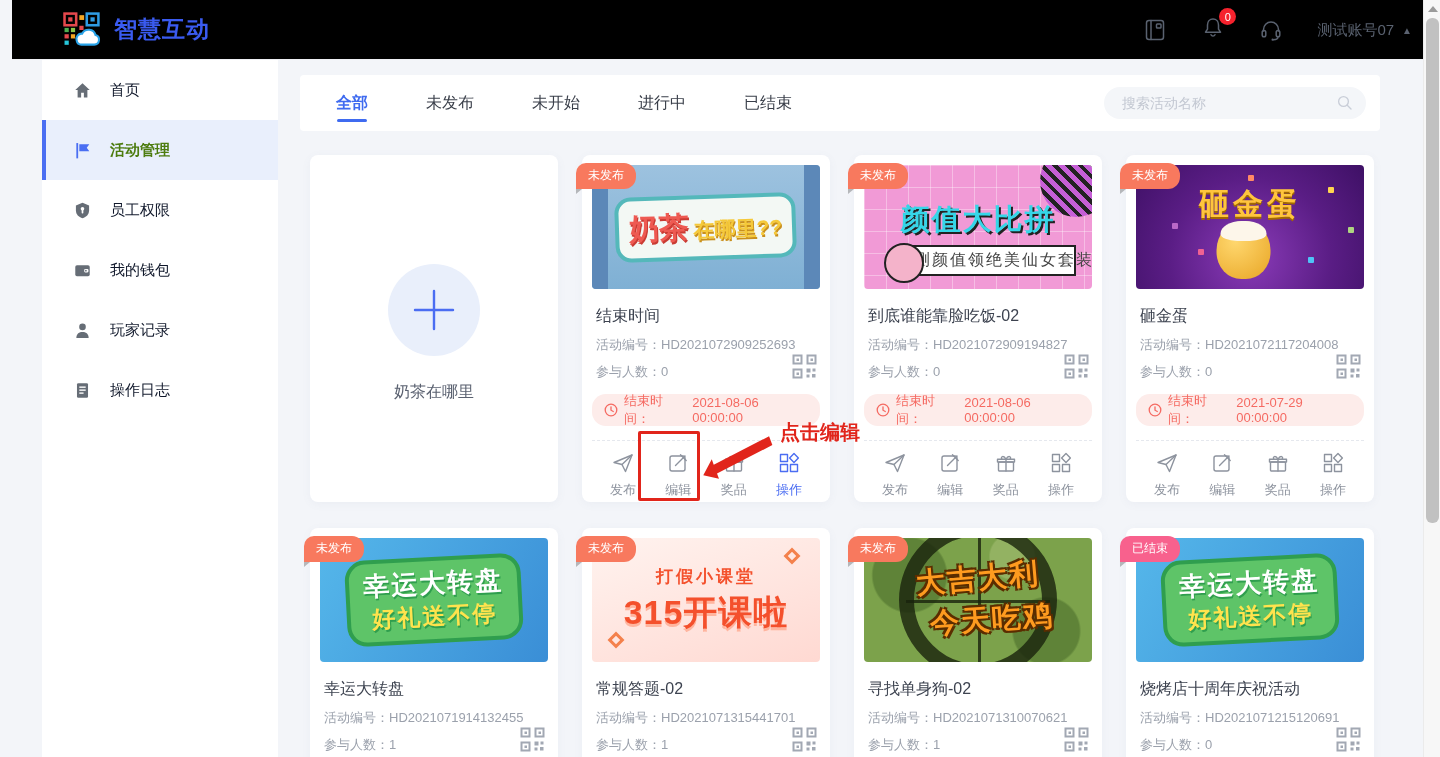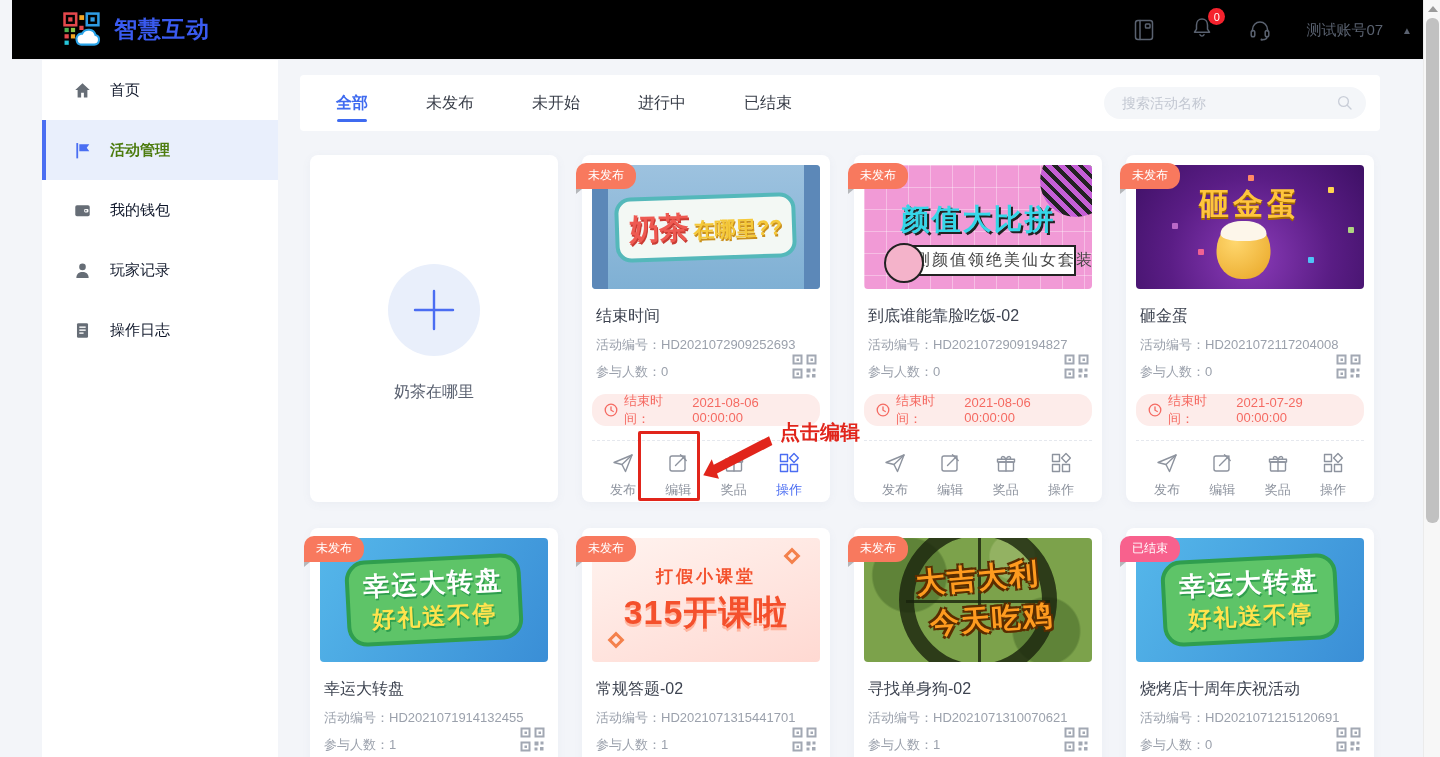--- a/index.html
+++ b/index.html
@@ -15,21 +15,21 @@
     display:flex; align-items:center; }
   .brand { display:flex; align-items:center; gap:12px; margin-left:50px; }
   .brand-title { font-size:23px; font-weight:bold; color:#3a5bf0; letter-spacing:1px; }
   .header-right { position:absolute; right:40px; top:0; height:60px;
     display:flex; align-items:center; gap:34px; }
   .hicon { width:24px; height:24px; stroke:#5a6270; fill:none; stroke-width:1.5; stroke-linecap:round; stroke-linejoin:round; }
   .bell-wrap { position:relative; }
   .bell-badge { position:absolute; top:-8px; right:-11px; min-width:17px; height:17px;
     background:#f5222d; color:#fff; border-radius:9px; font-size:11px;
     display:flex; align-items:center; justify-content:center; padding:0 4px; }
-  .account { display:flex; align-items:center; gap:19px; color:#5a6270; font-size:15px; cursor:pointer;text-align:right; }
+  .account { display:flex; align-items:center; gap:8px; color:#5a6270; font-size:15px; cursor:pointer;text-align:right; }
   .caret { font-size:10px; color:#5a6270; }
 
   
   .scrollbar { position:absolute; right:0; top:0; width:17px; height:757px;
     background:#f7f7f7; border-left:1px solid #ebebeb; z-index:20; }
   .sb-arrow { position:absolute; top:6px; left:4px; width:0; height:0;
     border-left:5px solid transparent; border-right:5px solid transparent;
     border-bottom:6px solid #9b9b9b; }
   .sb-thumb { position:absolute; top:18px; left:2px; width:13px; height:505px;
     background:#c1c1c1; border-radius:6px; }
@@ -257,20 +257,28 @@
   </div>
   <div class="side-item active">
     <svg class="sicon" viewBox="0 0 16 16">
       <rect x="2.2" y="1" width="1.7" height="14.4"></rect>
         <path d="M5 2.2 H14.4 L12 5.4 L14.4 8.6 H5 Z"></path>
       </svg>
     <span class="slabel">活动管理</span>
   </div>
   <div class="side-item">
     <svg class="sicon" viewBox="0 0 16 16">
+      <path d="M8 0.8 L14.2 3.2 V7.8 C14.2 11.8 11.6 14.2 8 15.4 C4.4 14.2 1.8 11.8 1.8 7.8 V3.2 Z"></path>
+      <circle cx="8" cy="6.4" r="1.7" fill="#fff"></circle>
+        <rect x="7.2" y="7.4" width="1.6" height="3.4" rx="0.7" fill="#fff"></rect>
+      </svg>
+    <span class="slabel">员工权限</span>
+  </div>
+  <div class="side-item">
+    <svg class="sicon" viewBox="0 0 16 16">
       <rect x="1.2" y="3" width="13.6" height="10.4" rx="1.6"></rect>
       <rect x="9.6" y="6.6" width="4" height="3.2" rx="1" fill="#fff"></rect>
         <circle cx="11.2" cy="8.2" r="0.8"></circle>
       </svg>
     <span class="slabel">我的钱包</span>
   </div>
   <div class="side-item">
     <svg class="sicon" viewBox="0 0 16 16">
       <circle cx="8" cy="4.6" r="3.1"></circle>
         <path d="M2.2 15 C2.2 10.8 5 9.3 8 9.3 C11 9.3 13.8 10.8 13.8 15 Z"></path>

